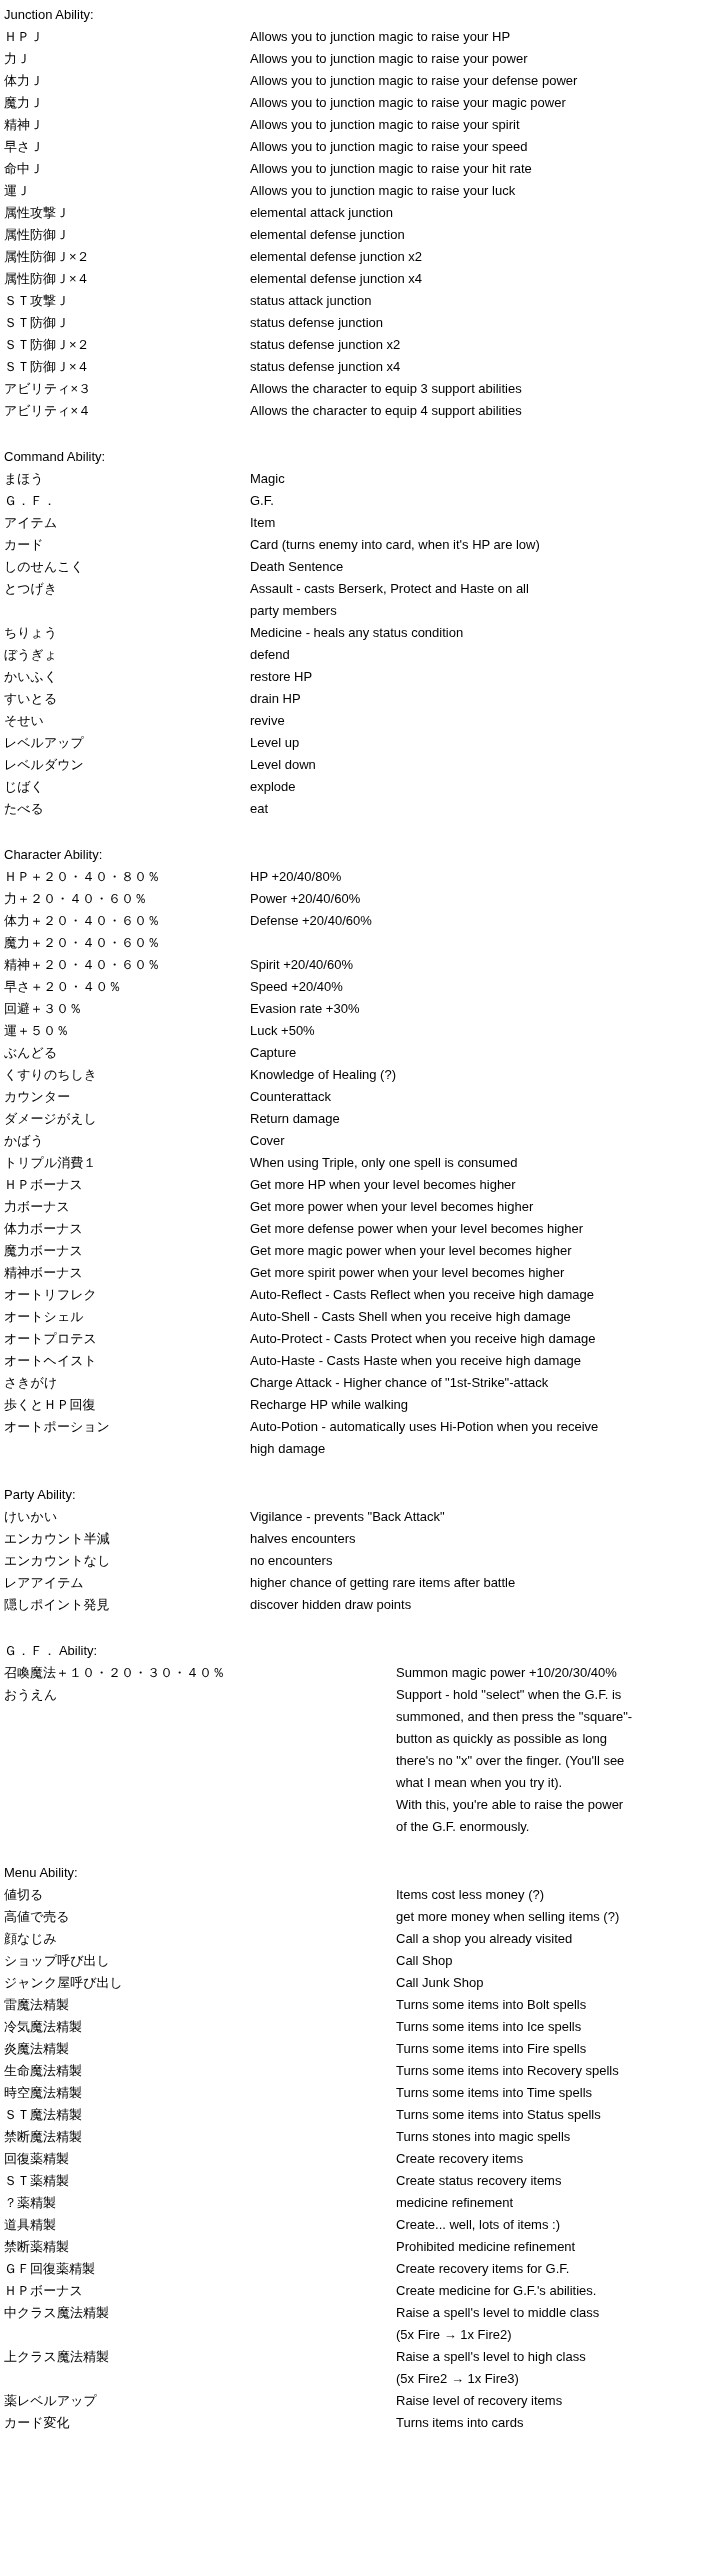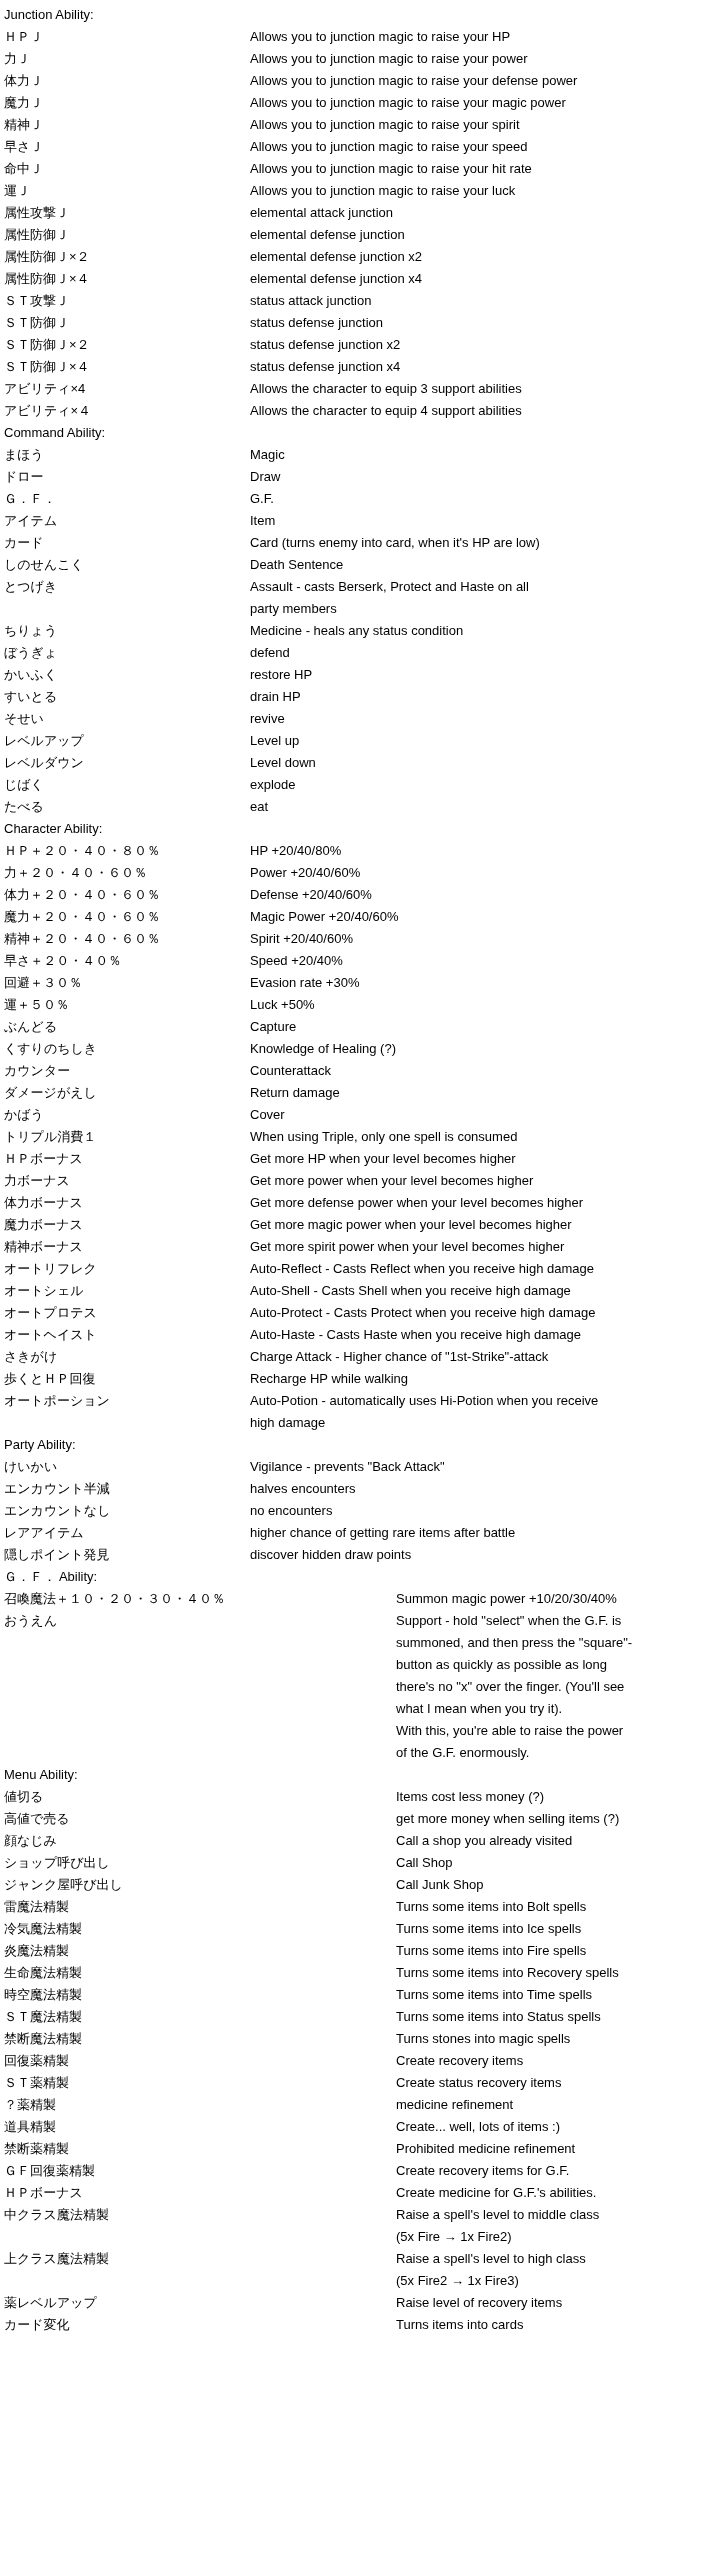--- a/index.html
+++ b/index.html
@@ -12,21 +12,21 @@
     width: 718px;
     min-height: 2568px;
     font-family: "Liberation Sans", "DejaVu Sans", sans-serif;
     font-size: 13px;
     line-height: 22px;
   }
   .page {
     padding: 4px 12px 0 4px;
   }
   section { margin: 0; }
-  section + section { }
+  section + section { margin-top: 24px; }
   .sec-title {
     height: 22px;
     white-space: nowrap;
   }
   .row {
     display: flex;
     align-items: flex-start;
   }
   .label {
     flex: 0 0 246px;
@@ -136,47 +136,41 @@
             <div class="desc-line">status defense junction x2</div>
           </span>
         </div>
         <div class="row">
           <span class="label">ＳＴ防御Ｊ×４</span>
           <span class="desc">
             <div class="desc-line">status defense junction x4</div>
           </span>
         </div>
         <div class="row">
-          <span class="label">アビリティ×4</span>
+          <span class="label">アビリティ×３</span>
           <span class="desc">
             <div class="desc-line">Allows the character to equip 3 support abilities</div>
           </span>
         </div>
         <div class="row">
           <span class="label">アビリティ×４</span>
           <span class="desc">
             <div class="desc-line">Allows the character to equip 4 support abilities</div>
           </span>
         </div>
       </section>
       <section>
         <div class="sec-title">Command Ability:</div>
         <div class="row">
           <span class="label">まほう</span>
           <span class="desc">
             <div class="desc-line">Magic</div>
           </span>
         </div>
         <div class="row">
-          <span class="label">ドロー</span>
-          <span class="desc">
-            <div class="desc-line">Draw</div>
-          </span>
-        </div>
-        <div class="row">
           <span class="label">Ｇ．Ｆ．</span>
           <span class="desc">
             <div class="desc-line">G.F.</div>
           </span>
         </div>
         <div class="row">
           <span class="label">アイテム</span>
           <span class="desc">
             <div class="desc-line">Item</div>
           </span>
@@ -270,23 +264,20 @@
           </span>
         </div>
         <div class="row">
           <span class="label">体力＋２０・４０・６０％</span>
           <span class="desc">
             <div class="desc-line">Defense +20/40/60%</div>
           </span>
         </div>
         <div class="row">
           <span class="label">魔力＋２０・４０・６０％</span>
-          <span class="desc">
-            <div class="desc-line">Magic Power +20/40/60%</div>
-          </span>
         </div>
         <div class="row">
           <span class="label">精神＋２０・４０・６０％</span>
           <span class="desc">
             <div class="desc-line">Spirit +20/40/60%</div>
           </span>
         </div>
         <div class="row">
           <span class="label">早さ＋２０・４０％</span>
           <span class="desc">

